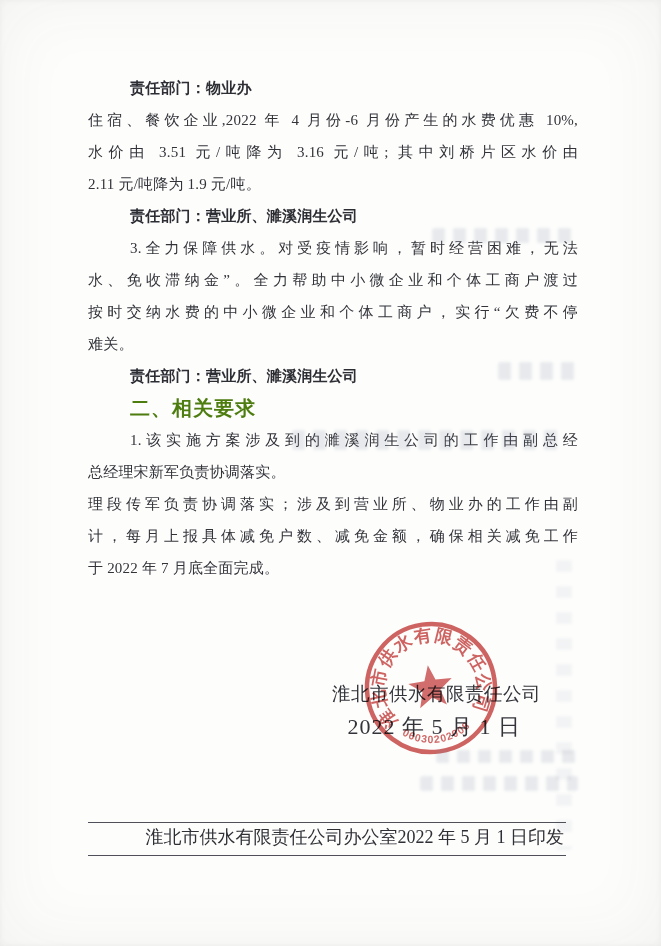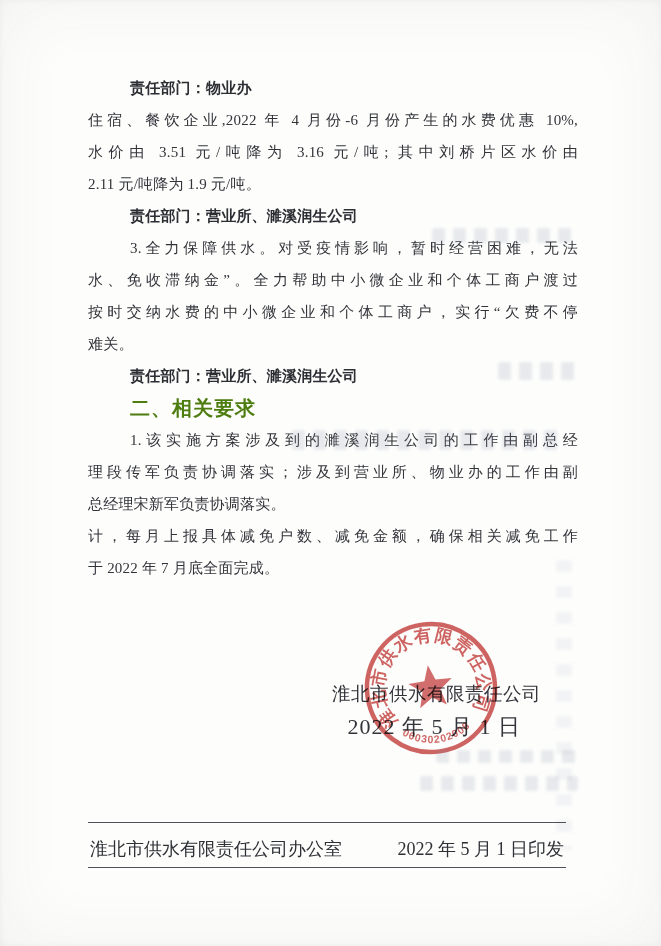--- a/index.html
+++ b/index.html
@@ -36,22 +36,22 @@
   }
   .seal{
     position:absolute;left:356px;top:613px;width:150px;height:150px;
     transform:rotate(-8deg);
     mix-blend-mode:multiply;opacity:0.92;
     pointer-events:none;
   }
   .footer{
     position:absolute;left:88px;top:822px;width:478px;
     border-top:1.5px solid #50505a;border-bottom:1.5px solid #50505a;
-    display:flex;justify-content:space-between;align-items:center;
-    padding:14px 2px 6px 2px;box-sizing:border-box;
+    display:flex;justify-content:flex-end;align-items:center;
+    padding:2px 2px 6px 2px;box-sizing:border-box;
     font-size:18px;color:#2f3036;white-space:nowrap;
   }
   .artifact{
     position:absolute;filter:blur(1.6px);opacity:0.16;border-radius:3px;
     background:repeating-linear-gradient(90deg,#7d879e 0 13px,transparent 13px 21px);
   }
   .artifact.vert{
     background:repeating-linear-gradient(180deg,#7d879e 0 12px,transparent 12px 26px);
     opacity:0.08;
   }
@@ -67,22 +67,22 @@
     <div class="line fill">水价由 3.51 元/吨降为 3.16 元/吨; 其中刘桥片区水价由</div>
     <div class="line">2.11 元/吨降为 1.9 元/吨。</div>
     <div class="line label indent">责任部门：营业所、濉溪润生公司</div>
     <div class="line indent fill">3.全力保障供水。对受疫情影响，暂时经营困难，无法</div>
     <div class="line fill">水、免收滞纳金”。全力帮助中小微企业和个体工商户渡过</div>
     <div class="line fill">按时交纳水费的中小微企业和个体工商户，实行“欠费不停</div>
     <div class="line">难关。</div>
     <div class="line label indent">责任部门：营业所、濉溪润生公司</div>
     <div class="line heading indent">二、相关要求</div>
     <div class="line indent fill">1.该实施方案涉及到的濉溪润生公司的工作由副总经</div>
+    <div class="line">总经理宋新军负责协调落实。</div>
     <div class="line fill">理段传军负责协调落实；涉及到营业所、物业办的工作由副</div>
-    <div class="line">总经理宋新军负责协调落实。</div>
     <div class="line fill">计，每月上报具体减免户数、减免金额，确保相关减免工作</div>
     <div class="line">于 2022 年 7 月底全面完成。</div>
   </div>
 
   <div class="signature-org">淮北市供水有限责任公司</div>
   <div class="signature-date">2022 年 5 月 1 日</div>
 
   <svg class="seal" viewBox="-75 -75 150 150" xmlns="http://www.w3.org/2000/svg">
     <circle cx="0" cy="0" r="64" fill="none" stroke="#c4403e" stroke-width="4.5" opacity="0.88"></circle>
     <polygon points="0,-23 5.6,-7.7 21.9,-7.1 9,2.9 13.5,18.6 0,9.5 -13.5,18.6 -9,2.9 -21.9,-7.1 -5.6,-7.7" fill="#c4403e" opacity="0.82"></polygon>

